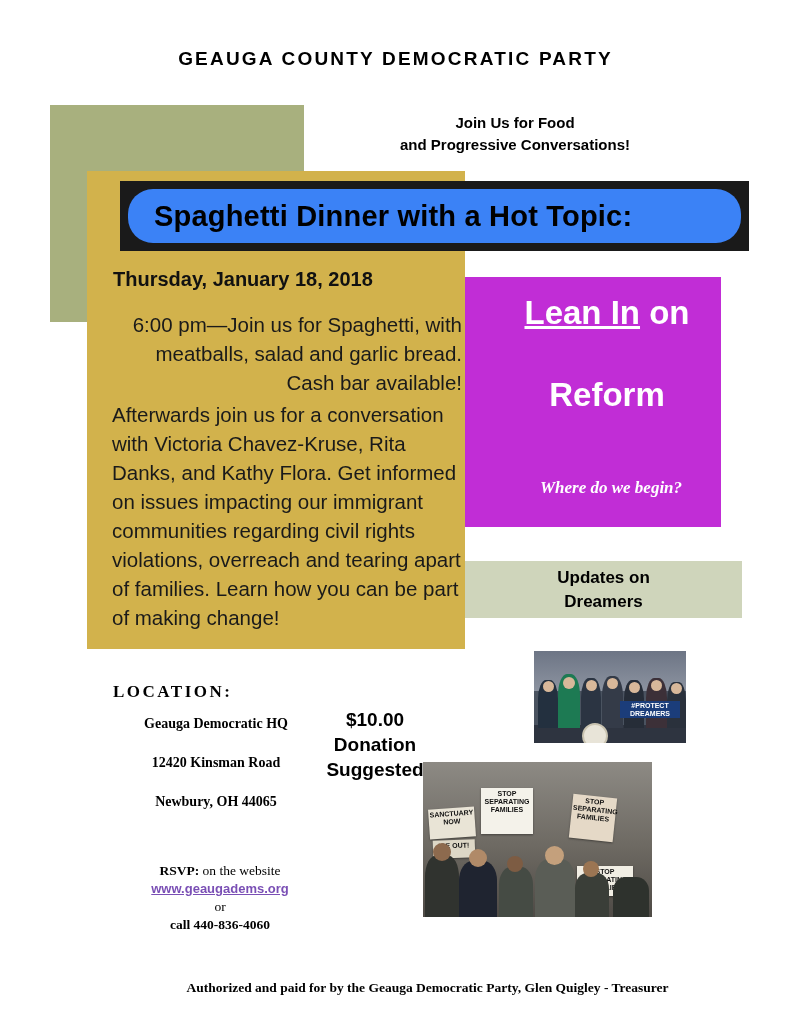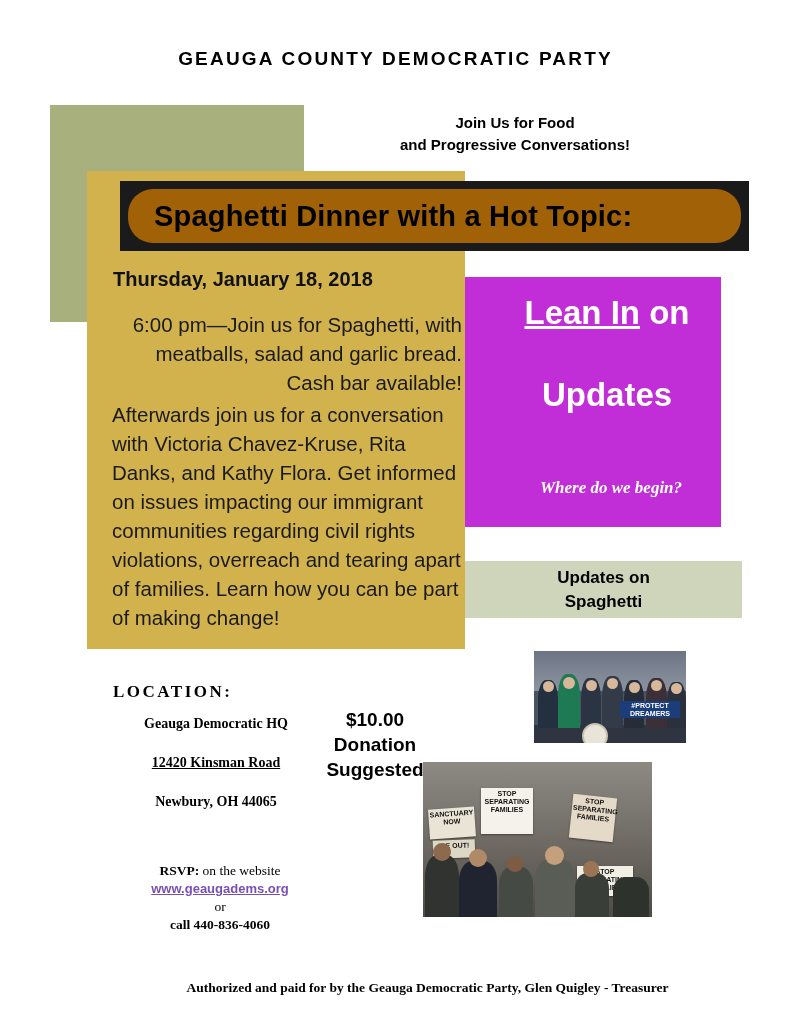--- a/index.html
+++ b/index.html
@@ -64,21 +64,21 @@
     top: 181px;
     width: 629px;
     height: 70px;
     background: #1a1a1a;
     box-sizing: border-box;
     padding: 8px;
   }
   .title-bar-inner {
     width: 100%;
     height: 100%;
-    background: #a16207;
+    background: #3b82f6;
     display: flex;
     align-items: center;
     padding-left: 26px;
     box-sizing: border-box;
     border-radius: 25px;
   }
   .title-text {
     font-weight: bold;
     font-size: 29px;
     color: #000000;
@@ -172,21 +172,21 @@
     position: absolute;
     left: 96px;
     width: 240px;
     text-align: center;
     font-weight: bold;
     font-size: 14px;
     color: #000000;
     font-family: "Liberation Serif", serif;
   }
   .loc1 { top: 716px; }
-  .loc2 { top: 755px; text-decoration: underline; }
+  .loc2 { top: 755px; }
   .loc3 { top: 794px; }
 
   .donation {
     position: absolute;
     left: 300px;
     top: 707px;
     width: 150px;
     text-align: center;
     font-weight: bold;
     font-size: 19px;
@@ -338,28 +338,28 @@
 
 <div class="date-line">Thursday, January 18, 2018</div>
 
 <div class="body-para para1">6:00 pm—Join us for Spaghetti, with meatballs, salad and garlic bread.  Cash bar available!</div>
 <div class="body-para para2">Afterwards join us for a  conversation  with Victoria Chavez-Kruse, Rita Danks, and Kathy Flora.  Get informed on issues impacting our immigrant communities regarding civil rights violations, overreach and tearing apart of families.  Learn how you can be part of making change!</div>
 
 <div class="purple-block"></div>
 <div class="purple-title">
   <span class="u">Lean In</span><span> on</span><br>
   <br>
-  <span>Updates</span>
+  <span>Reform</span>
 </div>
 <div class="purple-sub">Where do we begin?</div>
 
 <div class="updates-block"></div>
 <div class="updates-text">
   <div>Updates on</div>
-  <div>Spaghetti</div>
+  <div>Dreamers</div>
 </div>
 
 <div class="location-head">LOCATION:</div>
 <div class="loc-line loc1">Geauga Democratic HQ</div>
 <div class="loc-line loc2">12420 Kinsman Road</div>
 <div class="loc-line loc3">Newbury, OH 44065</div>
 
 <div class="donation">
   <div>$10.00</div>
   <div>Donation</div>

